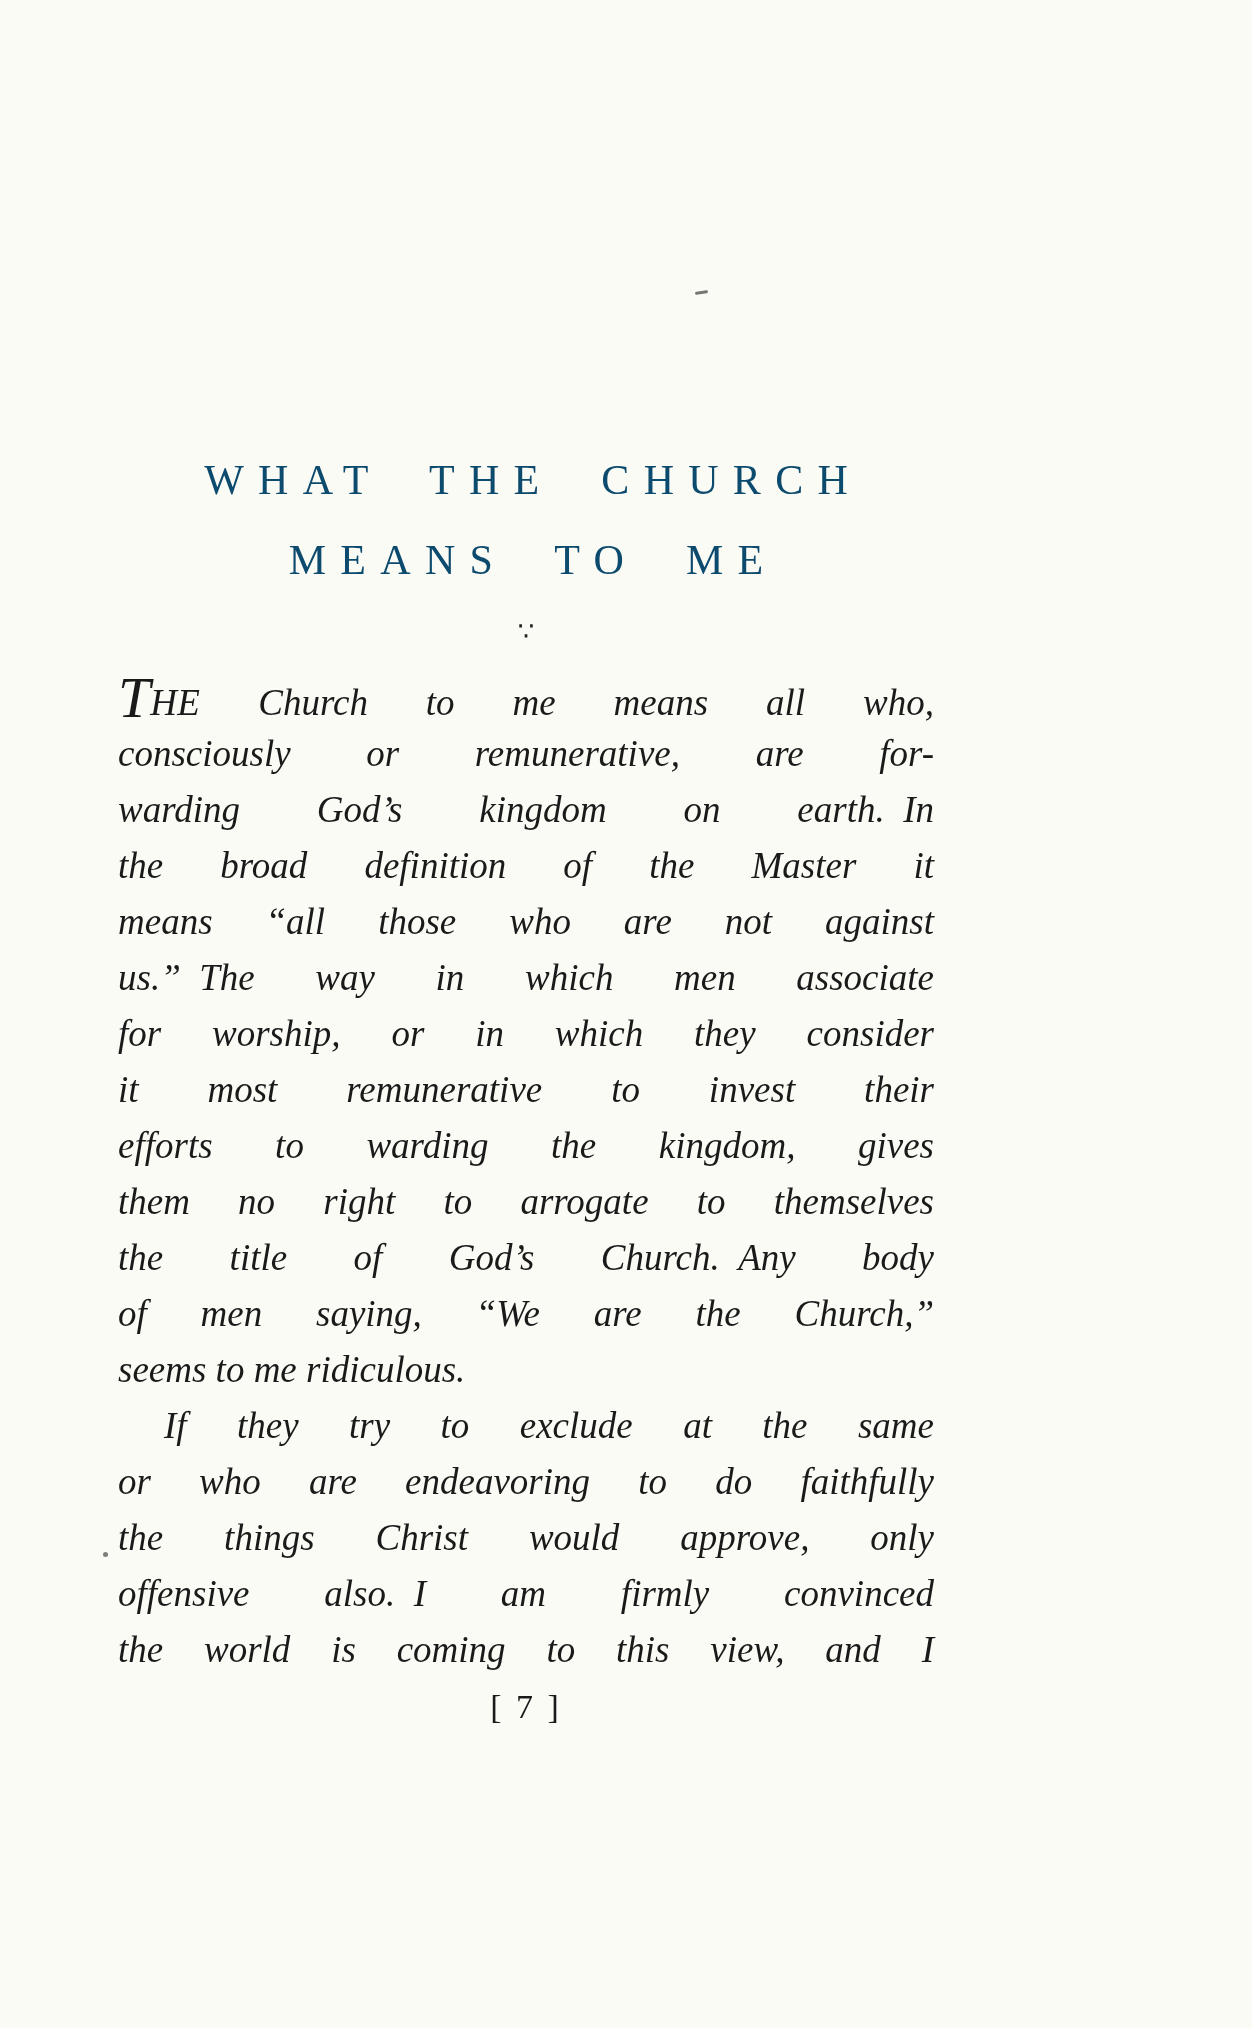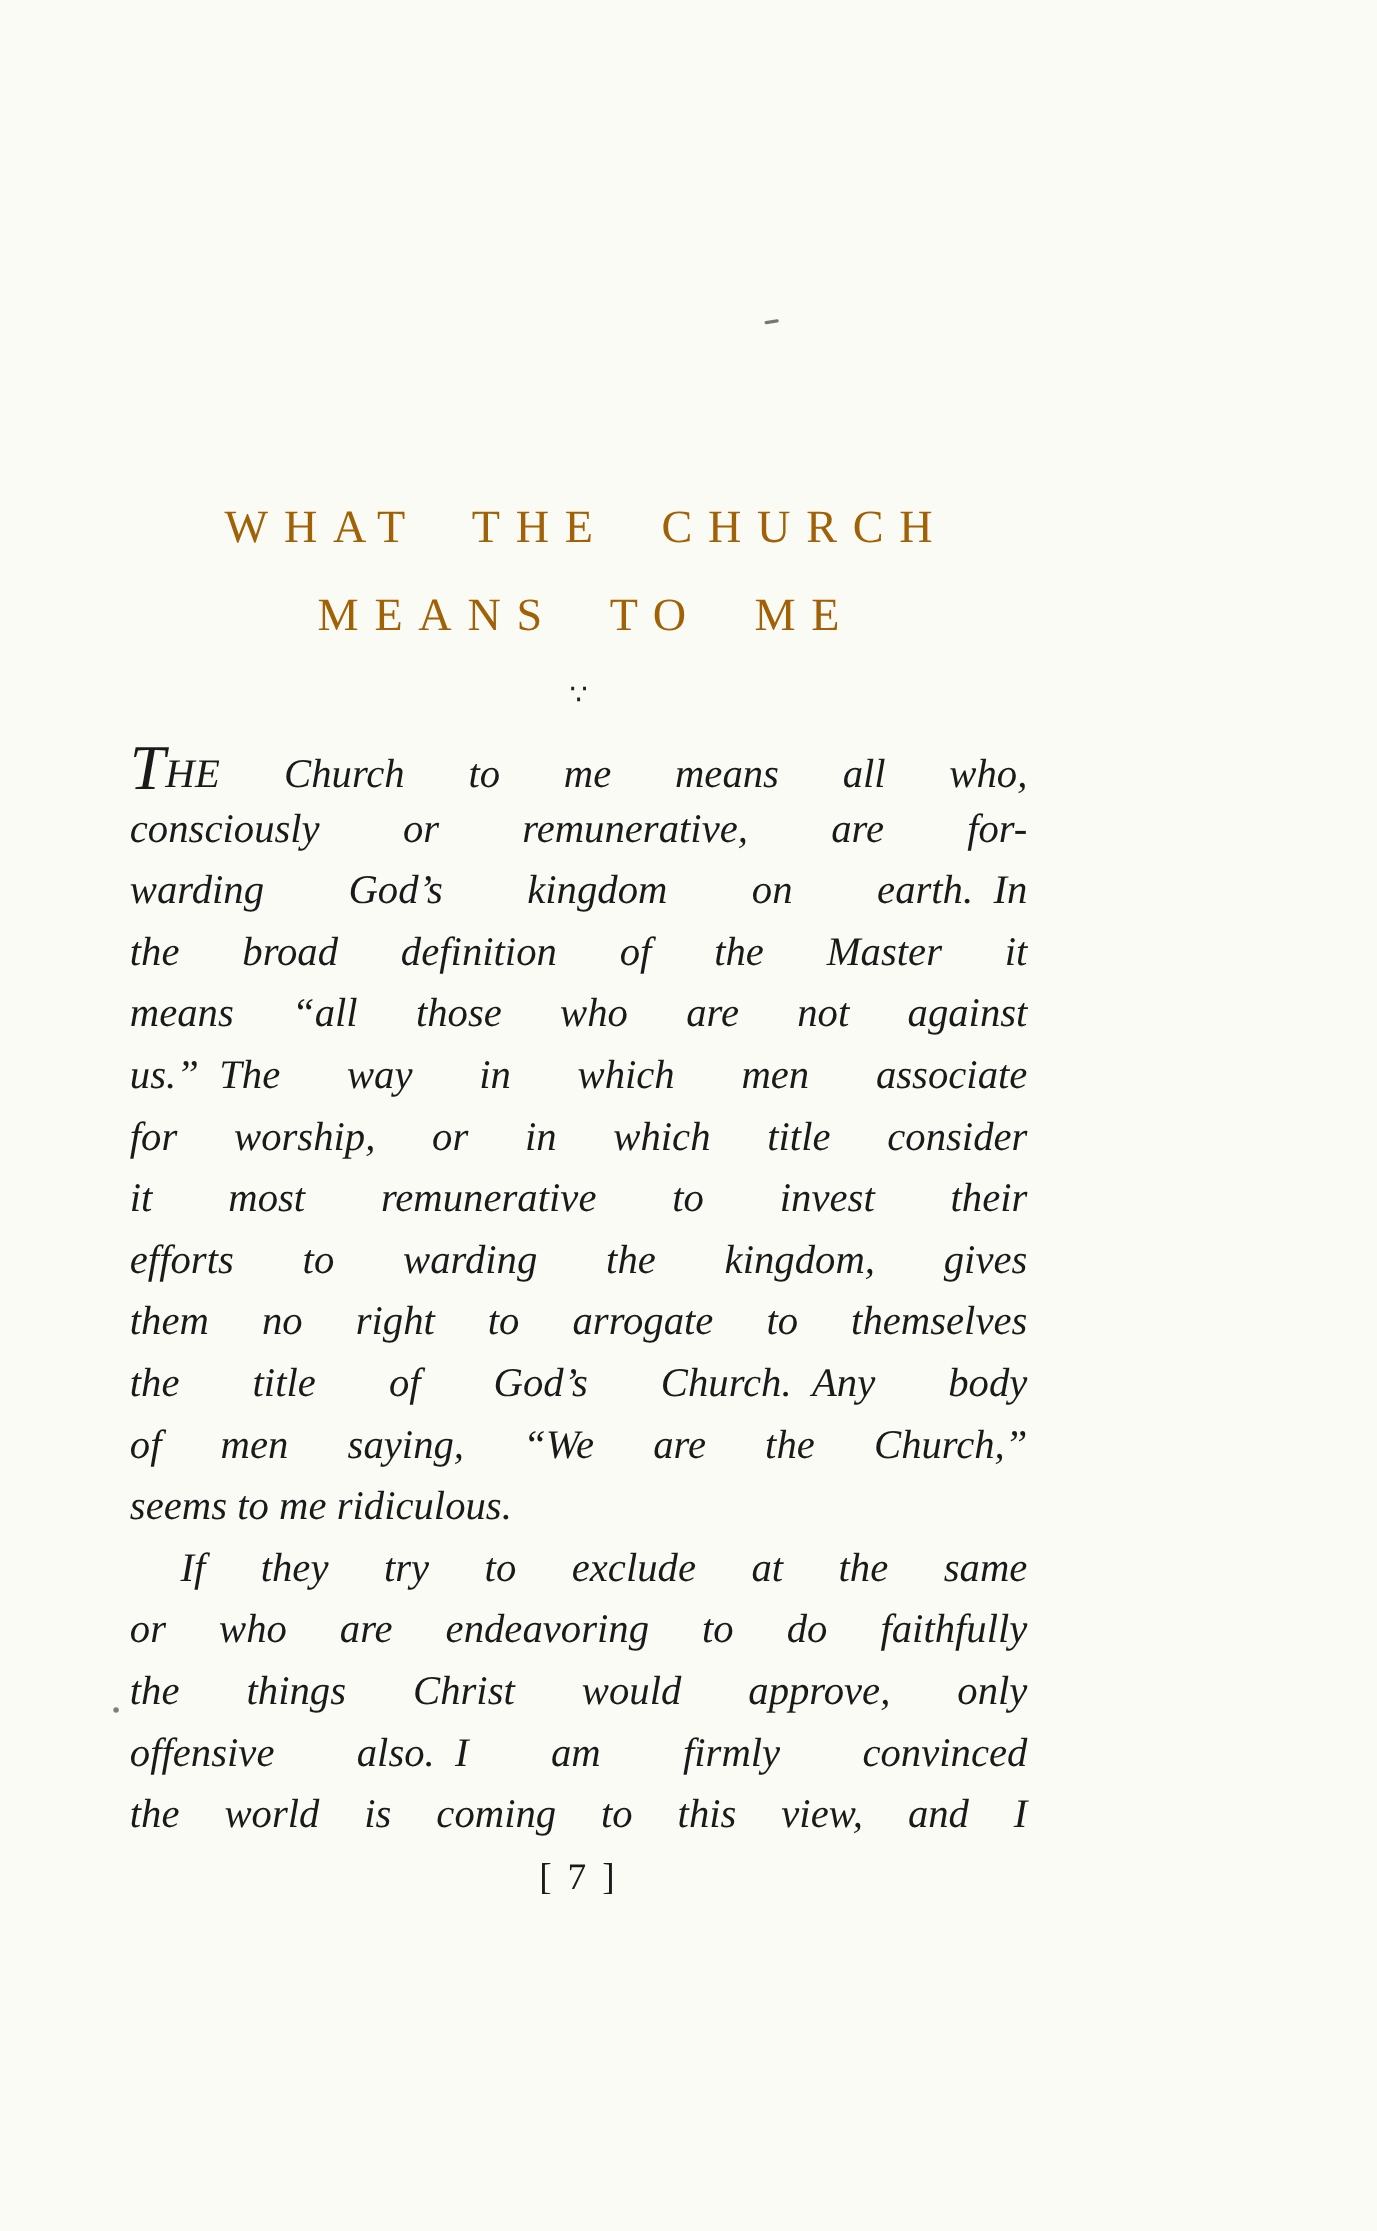--- a/index.html
+++ b/index.html
@@ -23,21 +23,21 @@
     width: 816px;
   }
   .title {
     margin: 0;
     font-weight: normal;
     font-size: 42px;
     line-height: 80px;
     letter-spacing: 0.34em;
     margin-right: -0.34em;
     text-align: center;
-    color: #a16207;
+    color: #0c4a6e;
   }
   .title-line {
     display: block;
     word-spacing: 0.55em;
   }
   .ornament {
     text-align: center;
     font-size: 26px;
     height: 40px;
     line-height: 40px;
@@ -117,21 +117,21 @@
     <div class="ornament">∵</div>
 
     <div class="para">
       <div class="line"><span class="initial">T</span><span class="initial-rest">HE</span><span> Church to me means all who,</span></div>
       <div id="p1-lines">
           <div class="line">consciously or remunerative, are for-</div>
           <div class="line">warding God’s kingdom on earth. In</div>
           <div class="line">the broad definition of the Master it</div>
           <div class="line">means “all those who are not against</div>
           <div class="line">us.” The way in which men associate</div>
-          <div class="line">for worship, or in which title consider</div>
+          <div class="line">for worship, or in which they consider</div>
           <div class="line">it most remunerative to invest their</div>
           <div class="line">efforts to warding the kingdom, gives</div>
           <div class="line">them no right to arrogate to themselves</div>
           <div class="line">the title of God’s Church. Any body</div>
           <div class="line">of men saying, “We are the Church,”</div>
           <div class="line no-just">seems to me ridiculous.</div>
         </div>
     </div>
 
     <div class="para">

